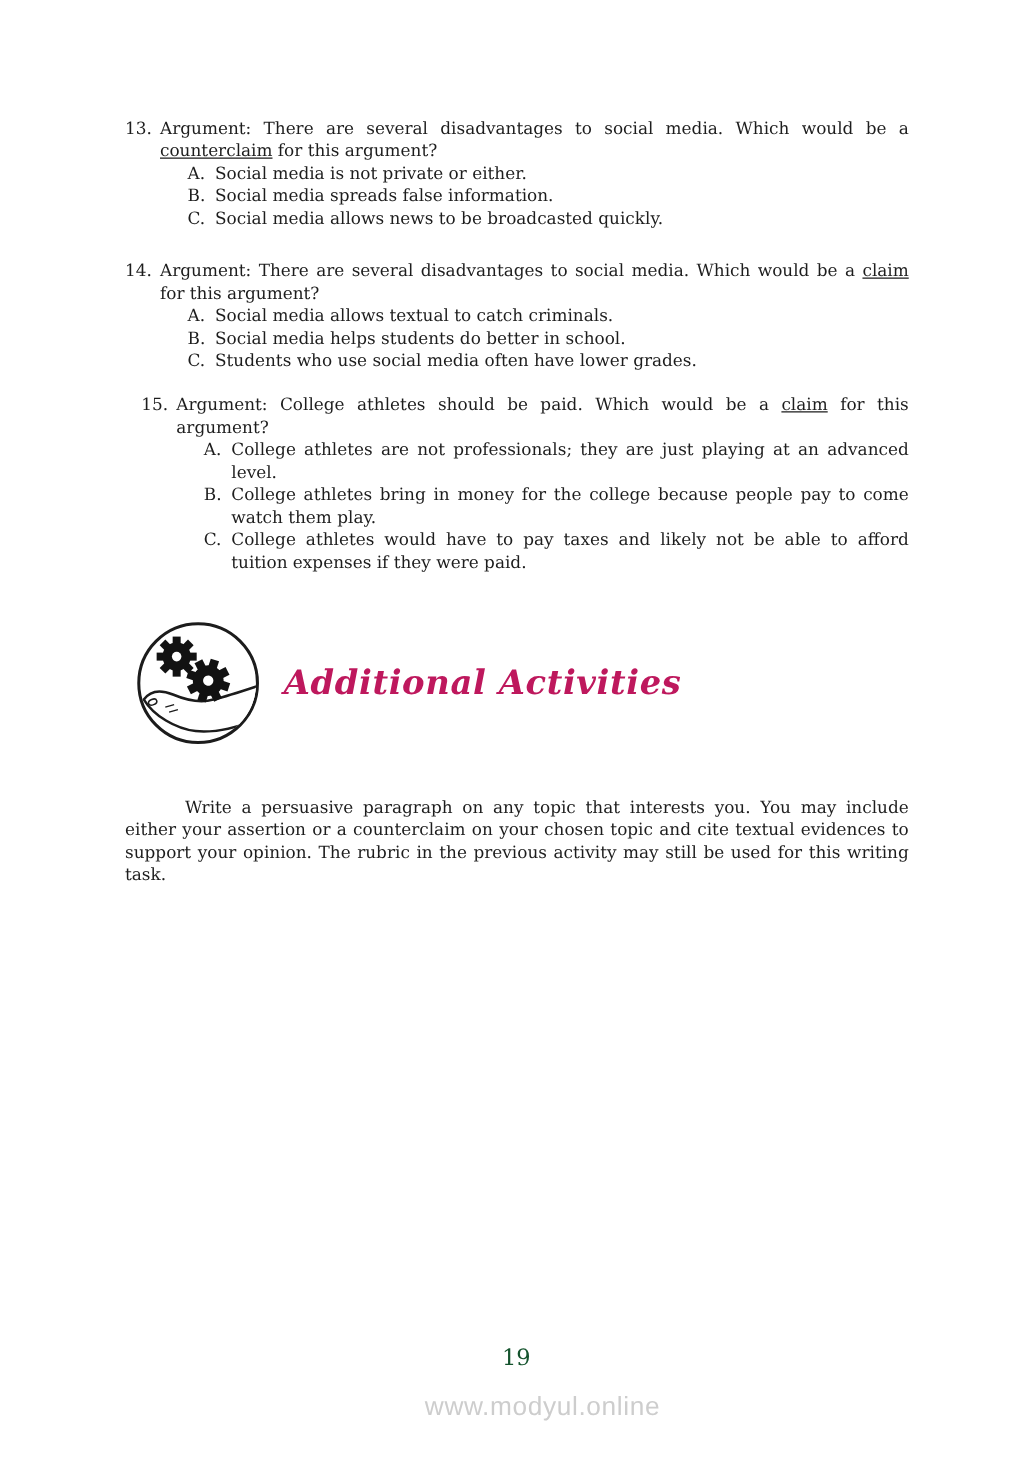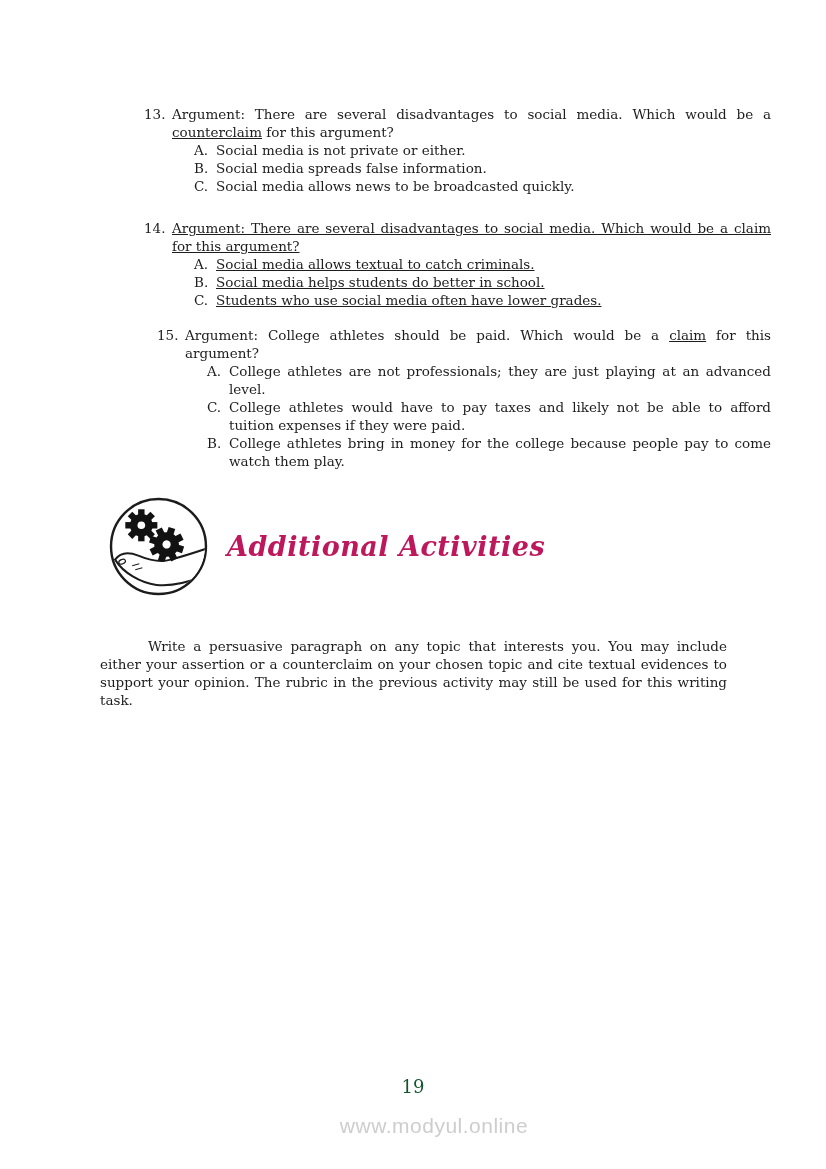--- a/index.html
+++ b/index.html
@@ -6,27 +6,27 @@
   .page {
     position: relative;
     width: 826px; height: 1169px;
     background: #ffffff;
     font-family: "DejaVu Serif", serif;
     color: #1d1d1d;
     font-size: 13.5px;
     line-height: 18px;
     overflow: hidden;
   }
-  .content { position: absolute; left: 100px; top: 105px; width: 627px; margin-left: 44px; }
+  .content { position: absolute; left: 100px; top: 94px; width: 627px; }
   .question { text-align: justify; }
   .qstem { margin-left: 28px; text-indent: -28px; }
   .qnum { display: inline-block; width: 28px; text-indent: 0; }
   .option { margin-left: 72px; text-indent: -22px; text-align: justify; }
   .optletter { display: inline-block; width: 22px; text-indent: 0; }
-  .q14 { margin-top: 24px; text-decoration: underline; }
+  .q14 { margin-top: 24px; }
   .q15 { margin-top: 17px; margin-left: 13px; }
   .ul { text-decoration: underline; }
 
   .section-header {
     position: absolute; left: 108px; top: 496px;
     display: flex; align-items: center;
   }
   .icon-wrap { width: 101px; height: 101px; flex: 0 0 auto; }
   .section-title {
     margin-left: 18px;
@@ -74,22 +74,22 @@
     <div class="question q14">
       <div class="qstem"><span class="qnum">14.</span><span>Argument: There are several disadvantages to social media. Which would be a </span><span class="ul">claim</span><span> for this argument?</span></div>
       <div class="option"><span class="optletter">A.</span><span>Social media allows textual to catch criminals.</span></div>
       <div class="option"><span class="optletter">B.</span><span>Social media helps students do better in school.</span></div>
       <div class="option"><span class="optletter">C.</span><span>Students who use social media often have lower grades.</span></div>
     </div>
 
     <div class="question q15">
       <div class="qstem"><span class="qnum">15.</span><span>Argument: College athletes should be paid. Which would be a </span><span class="ul">claim</span><span> for this argument?</span></div>
       <div class="option"><span class="optletter">A.</span><span>College athletes are not professionals; they are just playing at an advanced level.</span></div>
+      <div class="option"><span class="optletter">B.</span><span>College athletes bring in money for the college because people pay to come watch them play.</span></div>
       <div class="option"><span class="optletter">C.</span><span>College athletes would have to pay taxes and likely not be able to afford tuition expenses if they were paid.</span></div>
-      <div class="option"><span class="optletter">B.</span><span>College athletes bring in money for the college because people pay to come watch them play.</span></div>
     </div>
 
   </div>
 
   <div class="section-header">
     <div class="icon-wrap">
       <svg viewBox="0 0 100 100" width="101" height="101">
         <defs>
           <g id="gear">
             <g fill="#121212">

